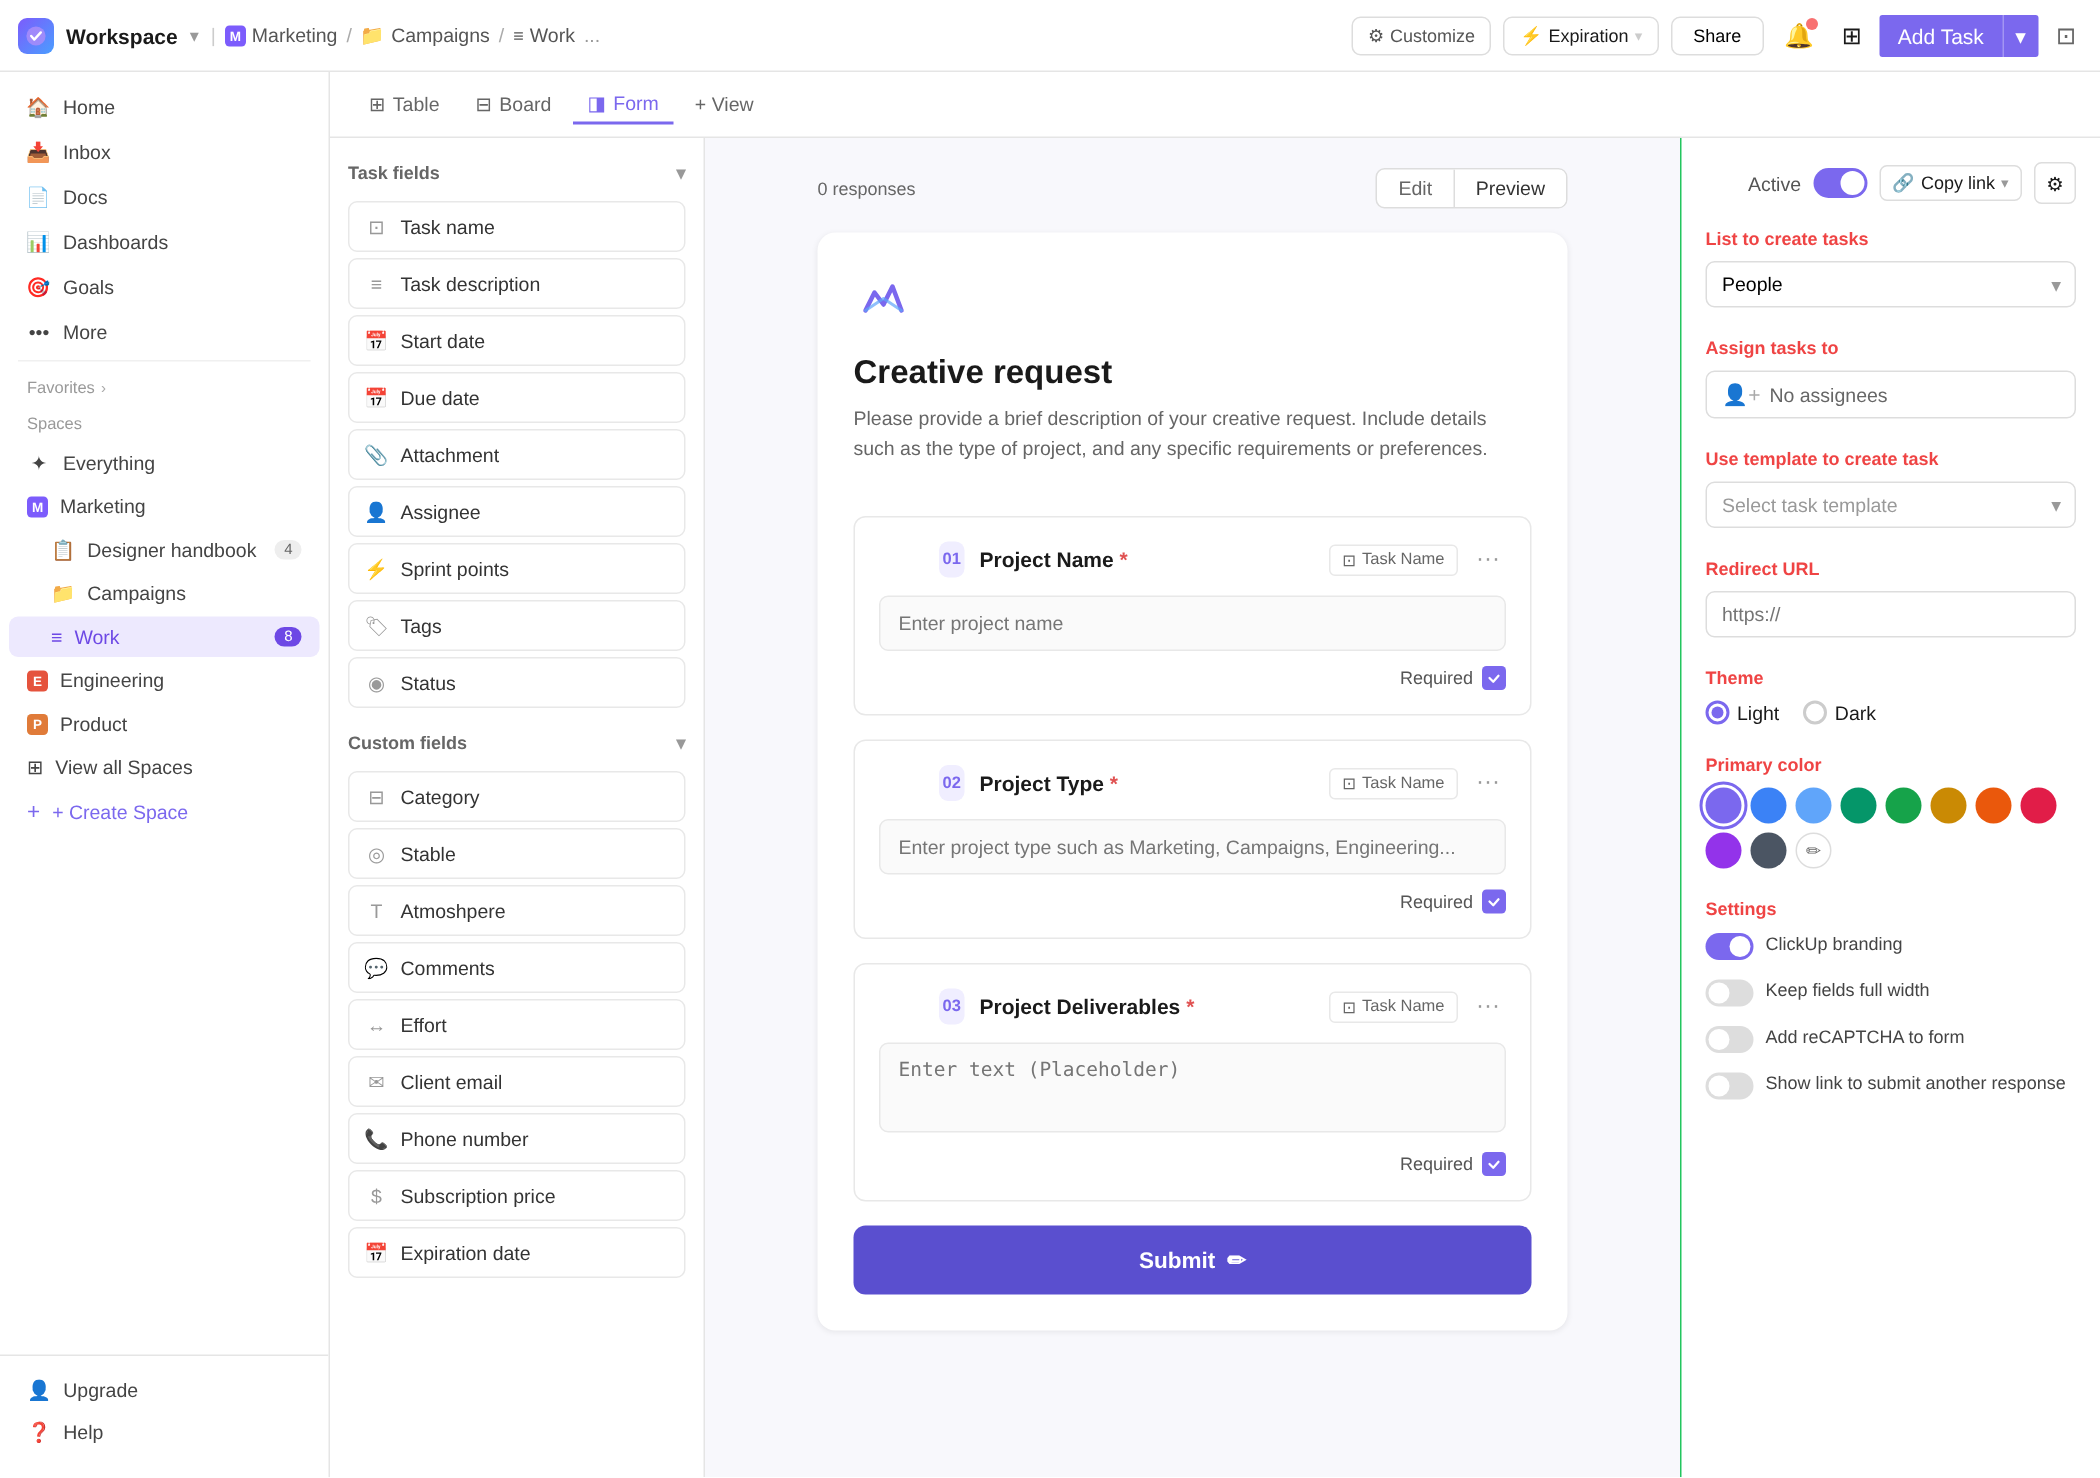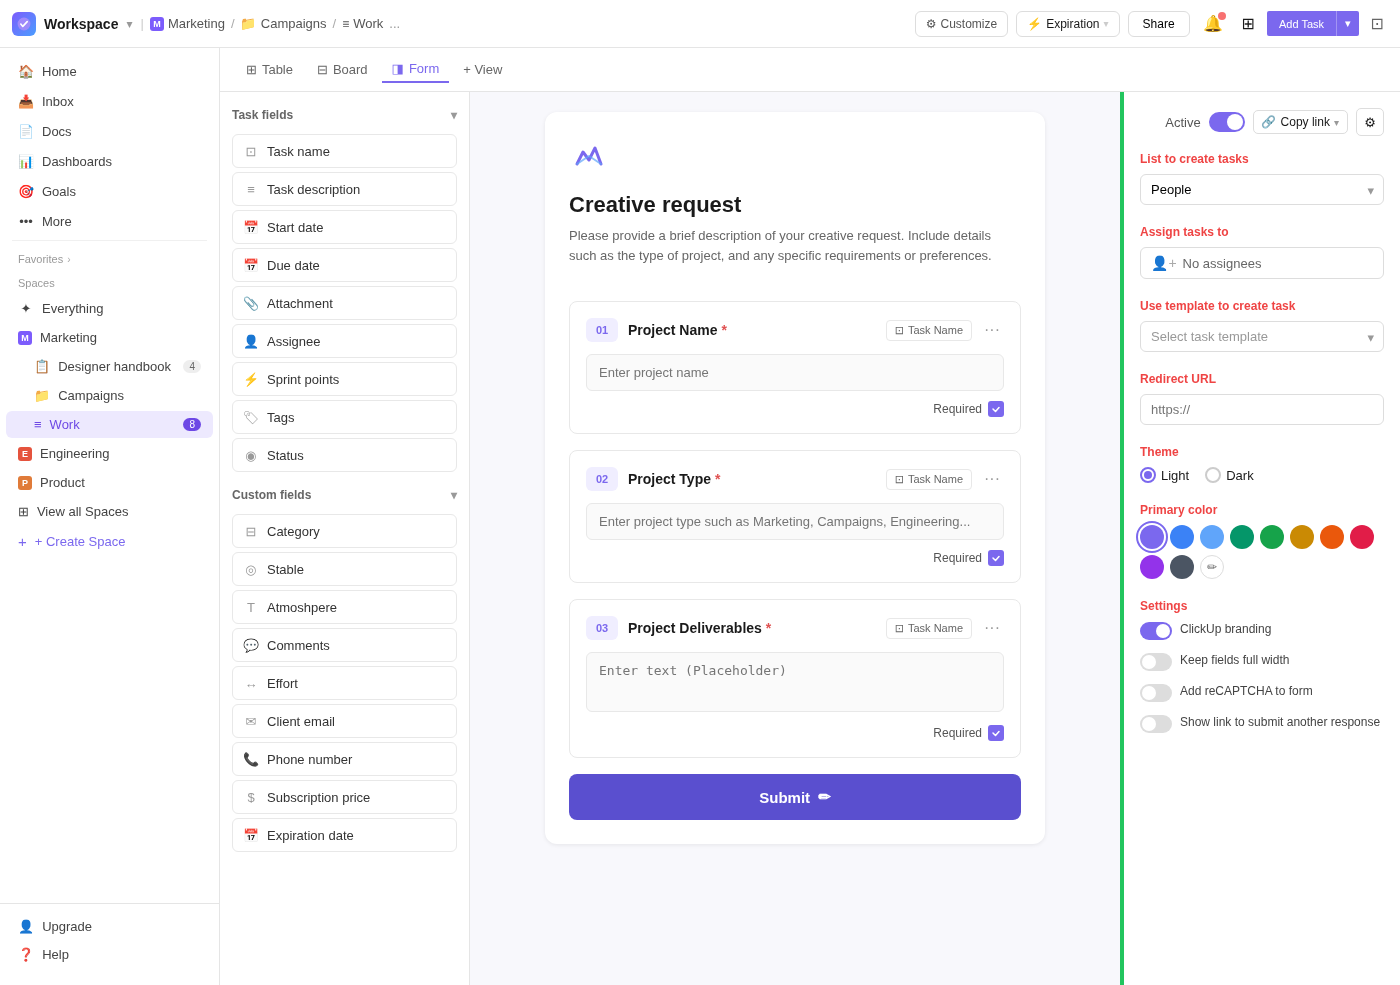--- a/index.html
+++ b/index.html
@@ -9,21 +9,21 @@
     .top-header { height: 48px; display: flex; align-items: center; justify-content: space-between; padding: 0 12px; border-bottom: 1px solid #e5e5e5; flex-shrink: 0; }
     .top-header-left { display: flex; align-items: center; gap: 8px; }
     .workspace-logo { width: 24px; height: 24px; background: linear-gradient(135deg, #7c5cfc, #4a9eff); border-radius: 6px; display: flex; align-items: center; justify-content: center; }
     .workspace-logo svg { width: 16px; height: 16px; }
     .breadcrumb { display: flex; align-items: center; gap: 6px; font-size: 13px; color: #555; }
     .breadcrumb-sep { color: #aaa; }
     .breadcrumb-item { display: flex; align-items: center; gap: 4px; }
     .top-header-right { display: flex; align-items: center; gap: 8px; }
     .btn-automations { display: flex; align-items: center; gap: 4px; padding: 5px 10px; border: 1px solid #ddd; border-radius: 6px; background: #fff; cursor: pointer; font-size: 12px; }
     .btn-share { padding: 5px 14px; border: 1px solid #ddd; border-radius: 6px; background: #fff; cursor: pointer; font-size: 12px; font-weight: 500; }
-    .btn-add-task { display: flex; align-items: center; background: #7b68ee; color: #fff; border: none; border-radius: 2px; cursor: pointer; font-size: 11px; font-weight: 500; }
+    .btn-add-task { display: flex; align-items: center; background: #7b68ee; color: #fff; border: none; border-radius: 2px; cursor: pointer; font-size: 14px; font-weight: 500; }
     .btn-add-task-main { padding: 6px 12px; }
     .btn-add-task-arrow { padding: 6px 8px; border-left: 1px solid rgba(255,255,255,0.3); }
     .notification-icon { width: 32px; height: 32px; display: flex; align-items: center; justify-content: center; border-radius: 6px; cursor: pointer; position: relative; }
     .notif-dot { width: 8px; height: 8px; background: #f87171; border-radius: 50%; position: absolute; top: 4px; right: 4px; }
 
     
     .main-layout { display: flex; flex: 1; overflow: hidden; }
 
     
     .sidebar { width: 220px; border-right: 1px solid #e5e5e5; display: flex; flex-direction: column; overflow-y: auto; flex-shrink: 0; padding: 8px 0; }
@@ -64,35 +64,35 @@
     .ep-btn.active { background: #fff; color: #333; font-weight: 500; }
     .ep-btn:not(.active) { color: #666; }
 
     .form-card { width: 100%; max-width: 500px; background: #fff; border-radius: 12px; padding: 24px; box-shadow: 0 1px 4px rgba(0,0,0,0.08); }
     .form-logo { width: 40px; height: 40px; margin-bottom: 16px; }
     .form-title { font-size: 22px; font-weight: 700; margin-bottom: 8px; }
     .form-desc { font-size: 13px; color: #666; line-height: 1.5; margin-bottom: 36px; }
     .form-field-card { border: 1px solid #e8e8e8; border-radius: 8px; padding: 16px; margin-bottom: 16px; background: #fff; }
     .form-field-header { display: flex; align-items: center; justify-content: space-between; margin-bottom: 12px; }
     .form-field-num-title { display: flex; align-items: center; gap: 10px; }
-    .field-num { width: 32px; height: 24px; background: #f0eeff; border-radius: 6px; display: flex; align-items: center; justify-content: center; font-size: 11px; font-weight: 600; color: #7b68ee; }
+    .field-num { width: 17px; height: 24px; background: #f0eeff; border-radius: 6px; display: flex; align-items: center; justify-content: center; font-size: 11px; font-weight: 600; color: #7b68ee; margin-left: 40px; }
     .field-title { font-weight: 600; font-size: 14px; }
     .required-star { color: #e05252; }
     .field-actions { display: flex; align-items: center; gap: 8px; }
     .field-tag { display: flex; align-items: center; gap: 4px; padding: 3px 8px; border: 1px solid #e8e8e8; border-radius: 4px; font-size: 11px; color: #666; }
     .field-input { width: 100%; padding: 10px 12px; border: 1px solid #e8e8e8; border-radius: 6px; font-size: 13px; color: #999; background: #fafafa; outline: none; }
     .field-textarea { resize: none; height: 60px; }
     .required-row { display: flex; align-items: center; justify-content: flex-end; gap: 6px; margin-top: 10px; font-size: 12px; color: #555; }
     .checkbox-blue { width: 16px; height: 16px; background: #7b68ee; border-radius: 3px; display: flex; align-items: center; justify-content: center; }
     .checkbox-blue svg { width: 10px; height: 10px; }
     .add-field-drop { text-align: center; color: #aaa; font-size: 13px; padding: 16px; border: 1px dashed #ddd; border-radius: 8px; margin-bottom: 16px; }
     .submit-btn { width: 100%; padding: 14px; background: #5a4fcf; color: #fff; border: none; border-radius: 8px; font-size: 15px; font-weight: 600; cursor: pointer; display: flex; align-items: center; justify-content: center; gap: 8px; }
 
     
-    .right-panel { width: 280px; border-left: 4px solid #22c55e; overflow-y: auto; flex-shrink: 0; padding: 16px; }
+    .right-panel { width: 280px; border-left: 1px solid #22c55e; overflow-y: auto; flex-shrink: 0; padding: 16px; }
     .right-section { margin-bottom: 20px; }
     .right-label { font-size: 12px; font-weight: 600; color: #ef4444; margin-bottom: 8px; }
     .assignee-box { display: flex; align-items: center; gap: 6px; padding: 7px 10px; border: 1px solid #ddd; border-radius: 6px; font-size: 13px; color: #666; }
     .url-input { width: 100%; padding: 7px 10px; border: 1px solid #ddd; border-radius: 6px; font-size: 13px; color: #999; outline: none; }
     .theme-options { display: flex; gap: 16px; align-items: center; }
     .radio-option { display: flex; align-items: center; gap: 5px; font-size: 13px; cursor: pointer; }
     .radio-outer { width: 16px; height: 16px; border-radius: 50%; border: 2px solid #7b68ee; display: flex; align-items: center; justify-content: center; }
     .radio-inner { width: 8px; height: 8px; border-radius: 50%; background: #7b68ee; }
     .radio-outer-empty { width: 16px; height: 16px; border-radius: 50%; border: 2px solid #ccc; }
     .color-swatches { display: flex; gap: 6px; align-items: center; flex-wrap: wrap; }
@@ -385,20 +385,29 @@
           <span>Subscription price</span>
         </div>
         <div class="field-item">
           <span class="field-icon">📅</span>
           <span>Expiration date</span>
         </div>
       </div>
 
       <div class="form-preview-area">
 
+        <div class="form-header-bar">
+          <span class="responses-badge">0 responses</span>
+          <div style="display:flex;align-items:center;gap:8px;">
+            <div class="edit-preview-btns">
+              <button class="ep-btn" style="border-right:1px solid #ddd;">Edit</button>
+              <button class="ep-btn active">Preview</button>
+            </div>
+          </div>
+        </div>
 
         <div class="form-card">
 
           <div class="form-logo">
             <svg width="40" height="40" viewBox="0 0 40 40">
               <path d="M8 28 L14 16 L20 24 L26 12 L32 28" stroke="#7b68ee" stroke-width="3" fill="none" stroke-linecap="round" stroke-linejoin="round"></path>
               <path d="M8 28 L20 20 L32 28" stroke="#60a5fa" stroke-width="2" fill="none" stroke-linecap="round" stroke-linejoin="round" opacity="0.7"></path>
             </svg>
           </div>
 

